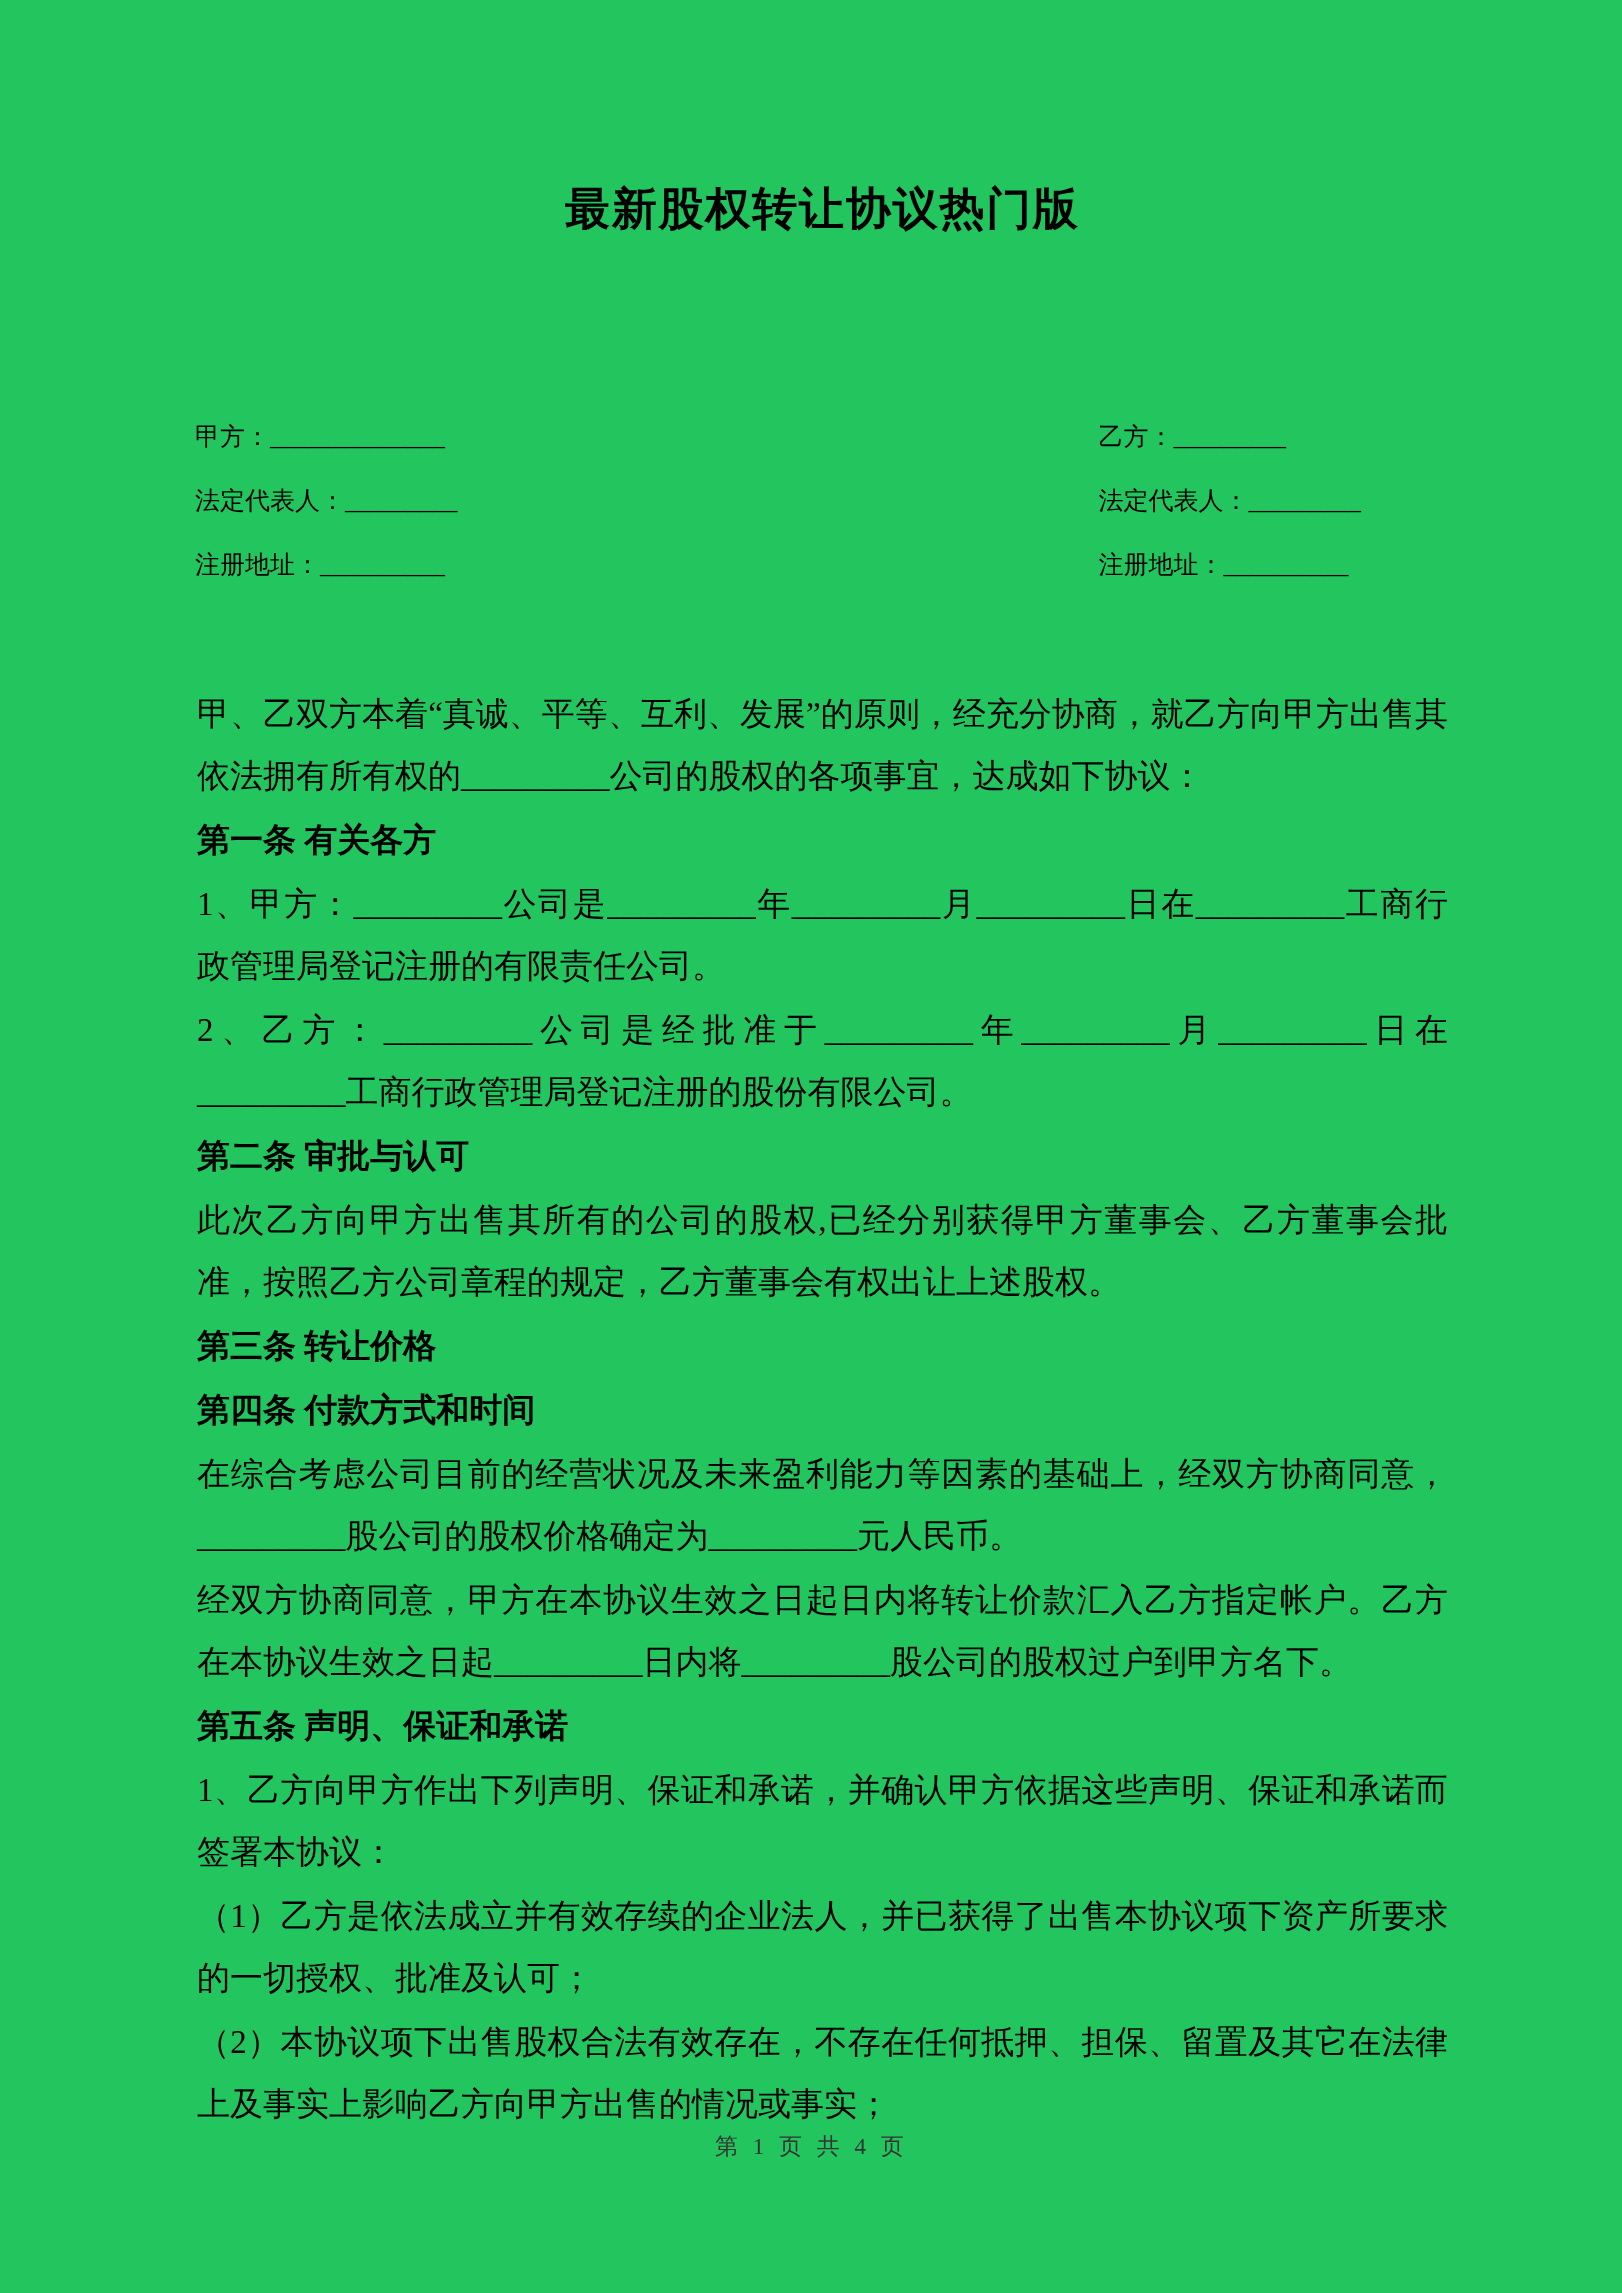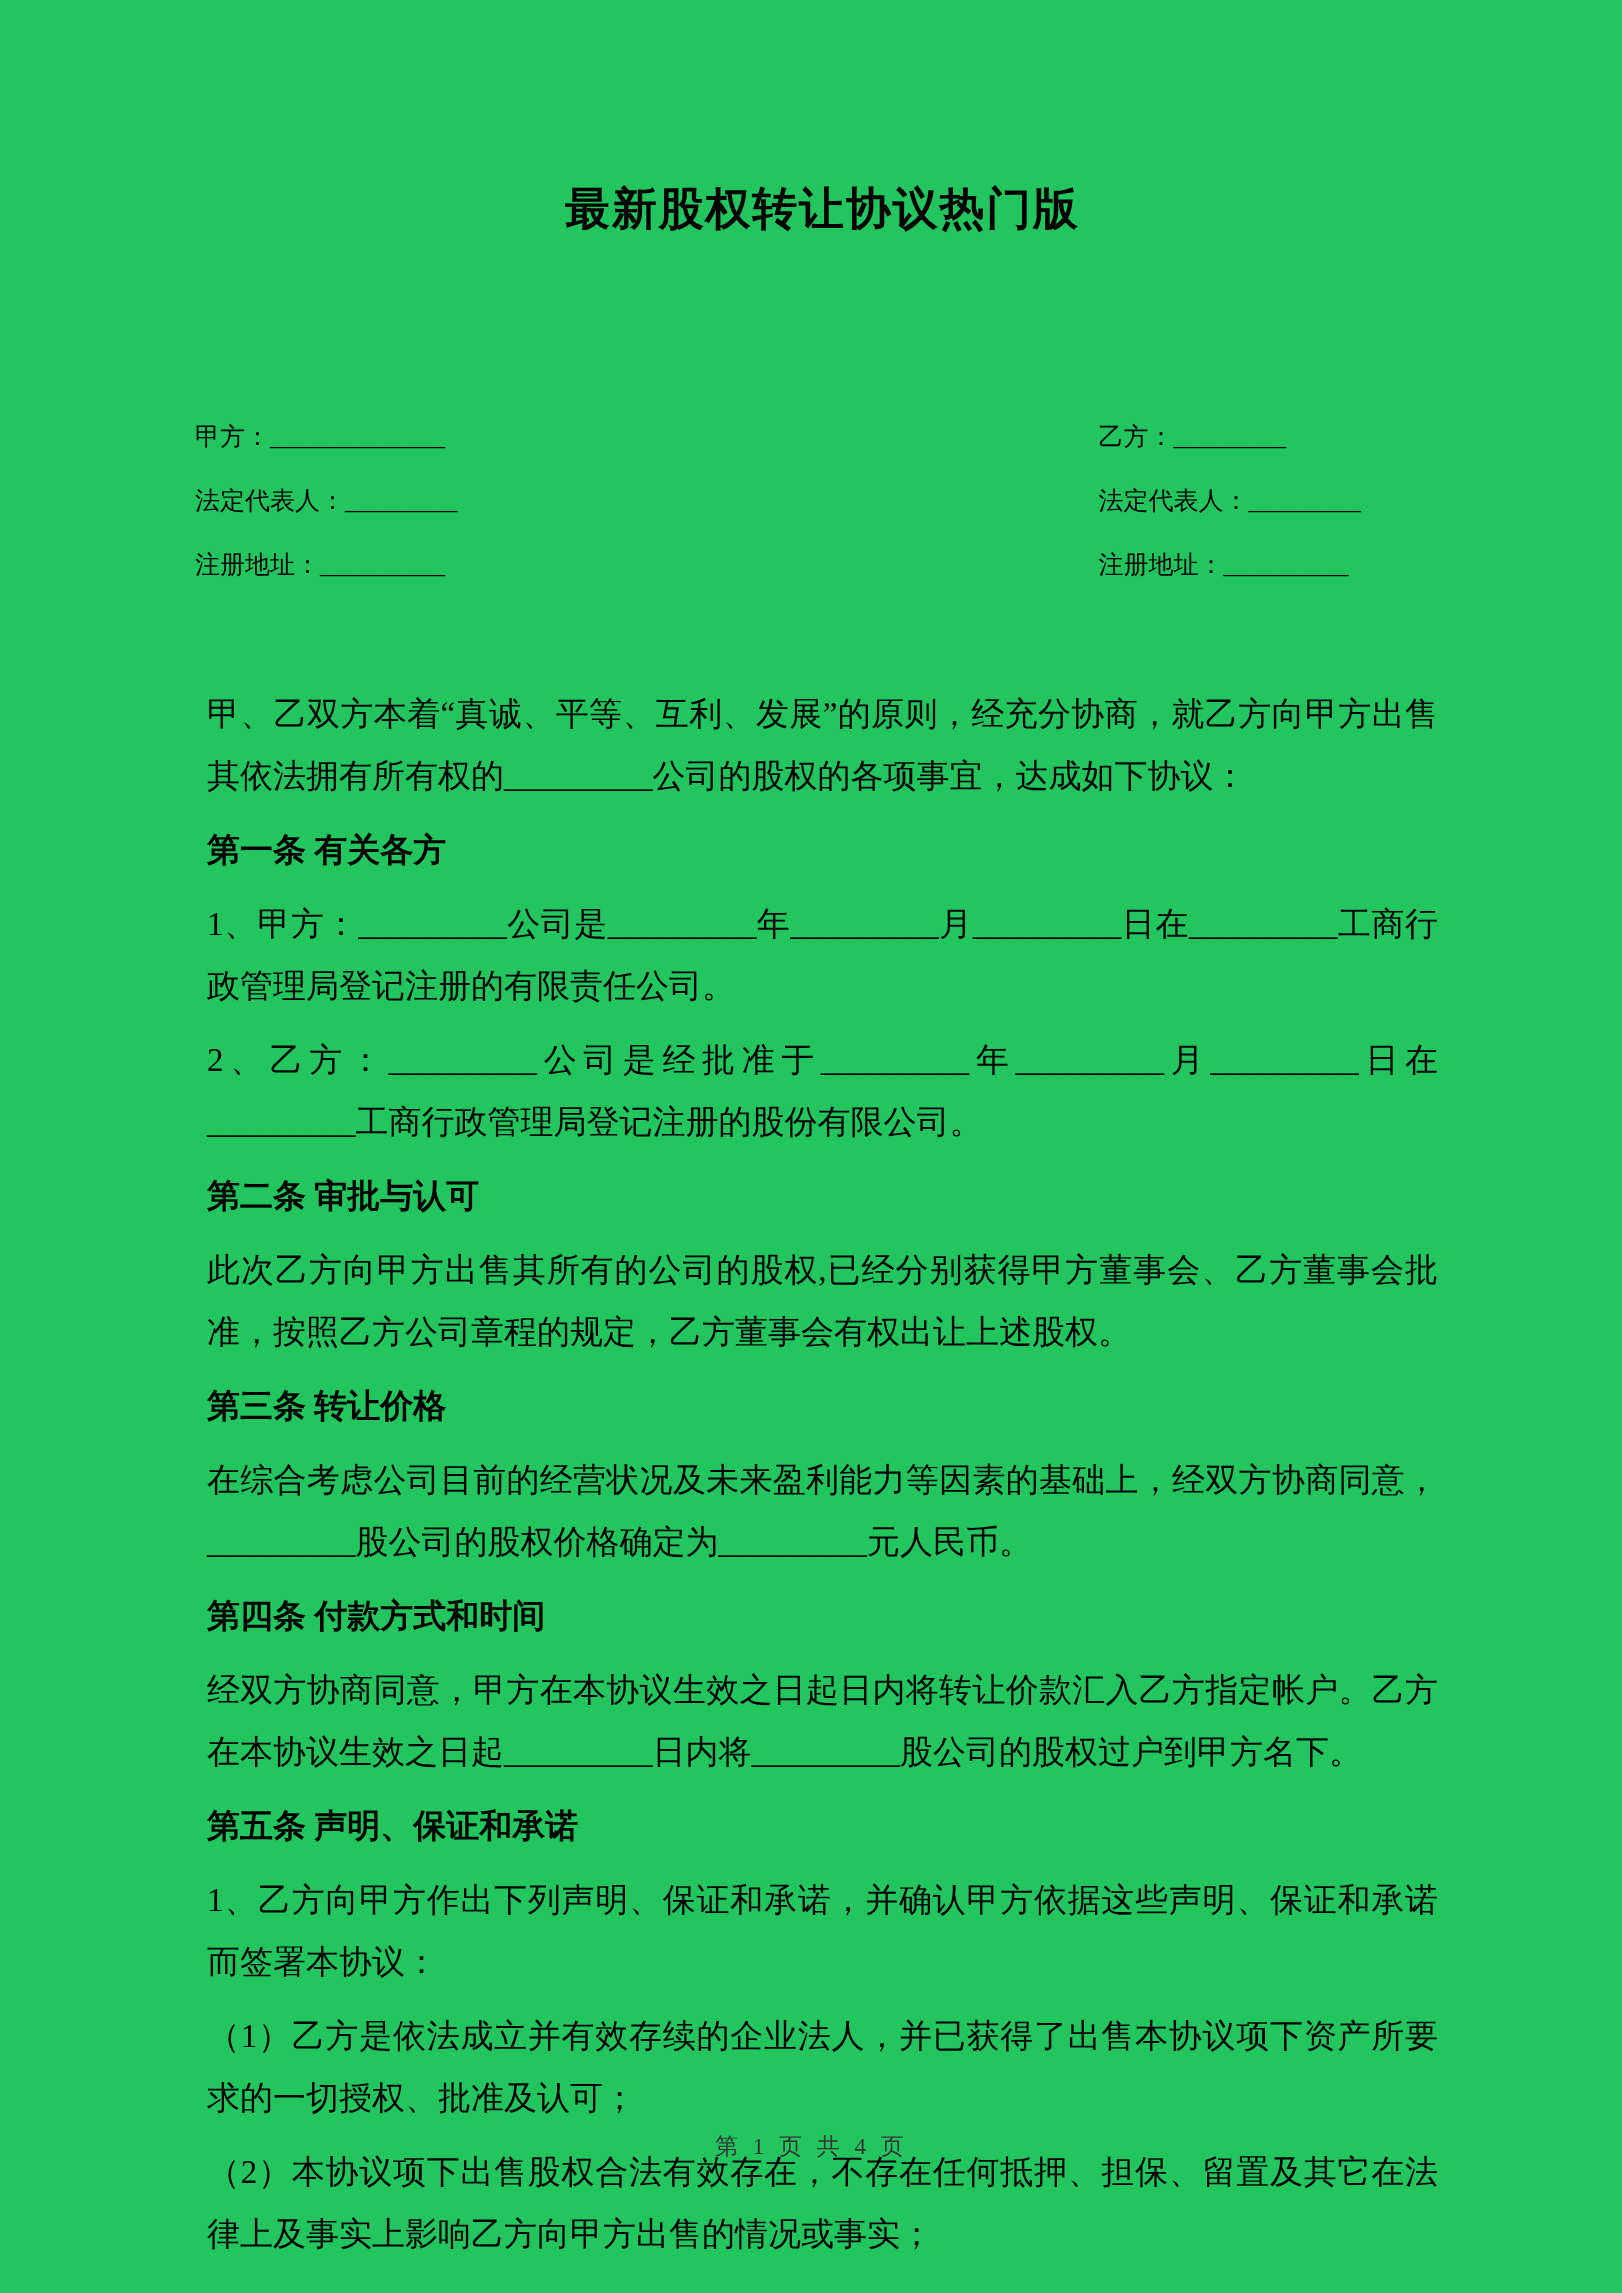--- a/index.html
+++ b/index.html
@@ -39,21 +39,21 @@
     white-space: nowrap;
   }
   .doc-body {
     margin-top: 86px;
     font-size: 33px;
     line-height: 62px;
     text-align: justify;
     text-justify: inter-ideograph;
   }
   .para {
-    margin: 12px;
+    margin: 2px;
   }
   .heading {
     font-weight: bold;
     text-align: left;
   }
   .doc-footer {
     position: absolute;
     left: 0;
     bottom: 132px;
     width: 100%;
@@ -86,22 +86,22 @@
   </div>
 
   <div class="doc-body">
     <p class="para">甲、乙双方本着“真诚、平等、互利、发展”的原则，经充分协商，就乙方向甲方出售其依法拥有所有权的_________公司的股权的各项事宜，达成如下协议：</p>
     <p class="para heading">第一条 有关各方</p>
     <p class="para">1、甲方：_________公司是_________年_________月_________日在_________工商行政管理局登记注册的有限责任公司。</p>
     <p class="para">2、乙方：_________公司是经批准于_________年_________月_________日在_________工商行政管理局登记注册的股份有限公司。</p>
     <p class="para heading">第二条 审批与认可</p>
     <p class="para">此次乙方向甲方出售其所有的公司的股权,已经分别获得甲方董事会、乙方董事会批准，按照乙方公司章程的规定，乙方董事会有权出让上述股权。</p>
     <p class="para heading">第三条 转让价格</p>
+    <p class="para heading">第四条 付款方式和时间</p>
     <p class="para">在综合考虑公司目前的经营状况及未来盈利能力等因素的基础上，经双方协商同意，_________股公司的股权价格确定为_________元人民币。</p>
-    <p class="para heading">第四条 付款方式和时间</p>
     <p class="para">经双方协商同意，甲方在本协议生效之日起日内将转让价款汇入乙方指定帐户。乙方在本协议生效之日起_________日内将_________股公司的股权过户到甲方名下。</p>
     <p class="para heading">第五条 声明、保证和承诺</p>
     <p class="para">1、乙方向甲方作出下列声明、保证和承诺，并确认甲方依据这些声明、保证和承诺而签署本协议：</p>
     <p class="para">（1）乙方是依法成立并有效存续的企业法人，并已获得了出售本协议项下资产所要求的一切授权、批准及认可；</p>
     <p class="para">（2）本协议项下出售股权合法有效存在，不存在任何抵押、担保、留置及其它在法律上及事实上影响乙方向甲方出售的情况或事实；</p>
   </div>
 
   <div class="doc-footer">第 1 页 共 4 页</div>
 
 </div>

